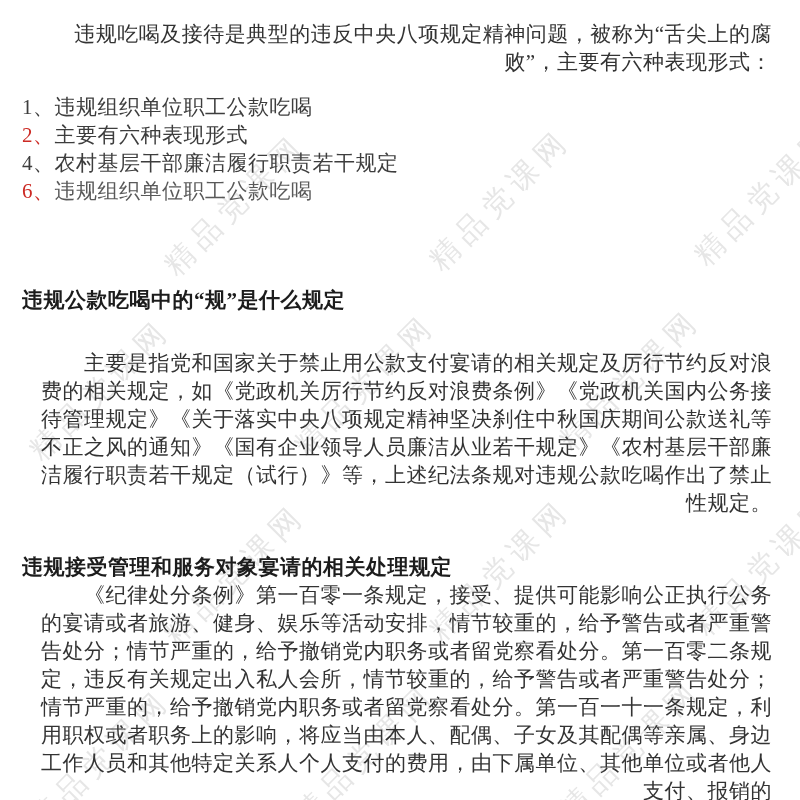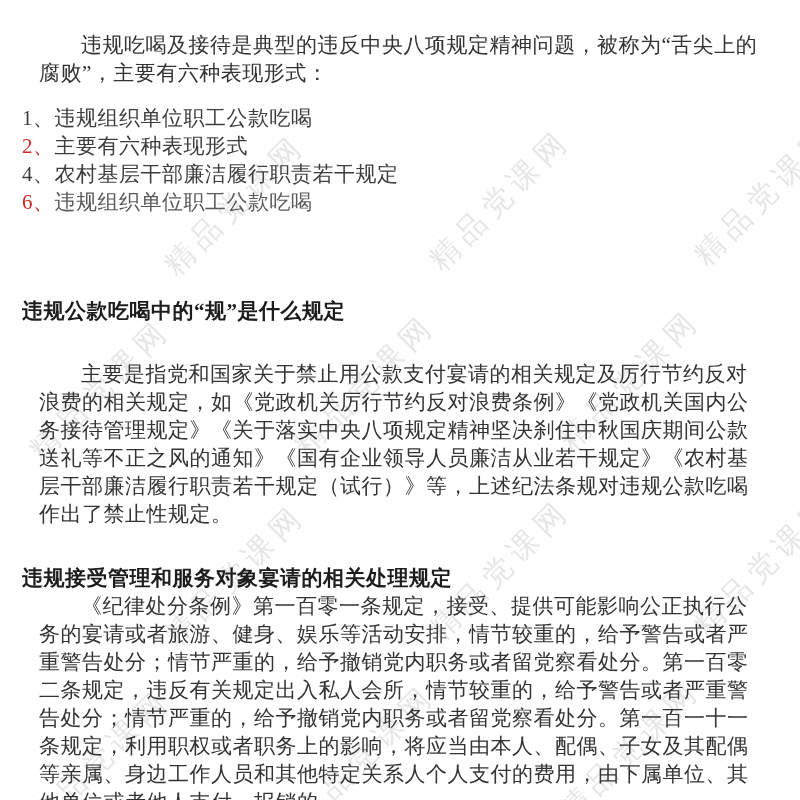--- a/index.html
+++ b/index.html
@@ -33,22 +33,23 @@
   .content {
     position: relative;
     z-index: 1;
     padding: 14px 22px 0 22px;
     font-size: 21px;
     line-height: 28px;
     letter-spacing: 0.5px;
     color: var(--body-text, #333333);
   }
   p.para {
-    margin: 17px;
+    margin: 6px;
     text-indent: 2em;
+    text-align: right;
   }
   .vlist { margin-top: 17px; }
   .vlist-item { color: #3d3d3d; }
   .vlist-item .num { }
   .vlist-item .num.red { color: var(--red, #cc2a24); }
   .vlist-item .item-text.muted { color: #595959; }
   h2.sec-heading {
     margin: 0;
     font-size: 21px;
     line-height: 28px;

